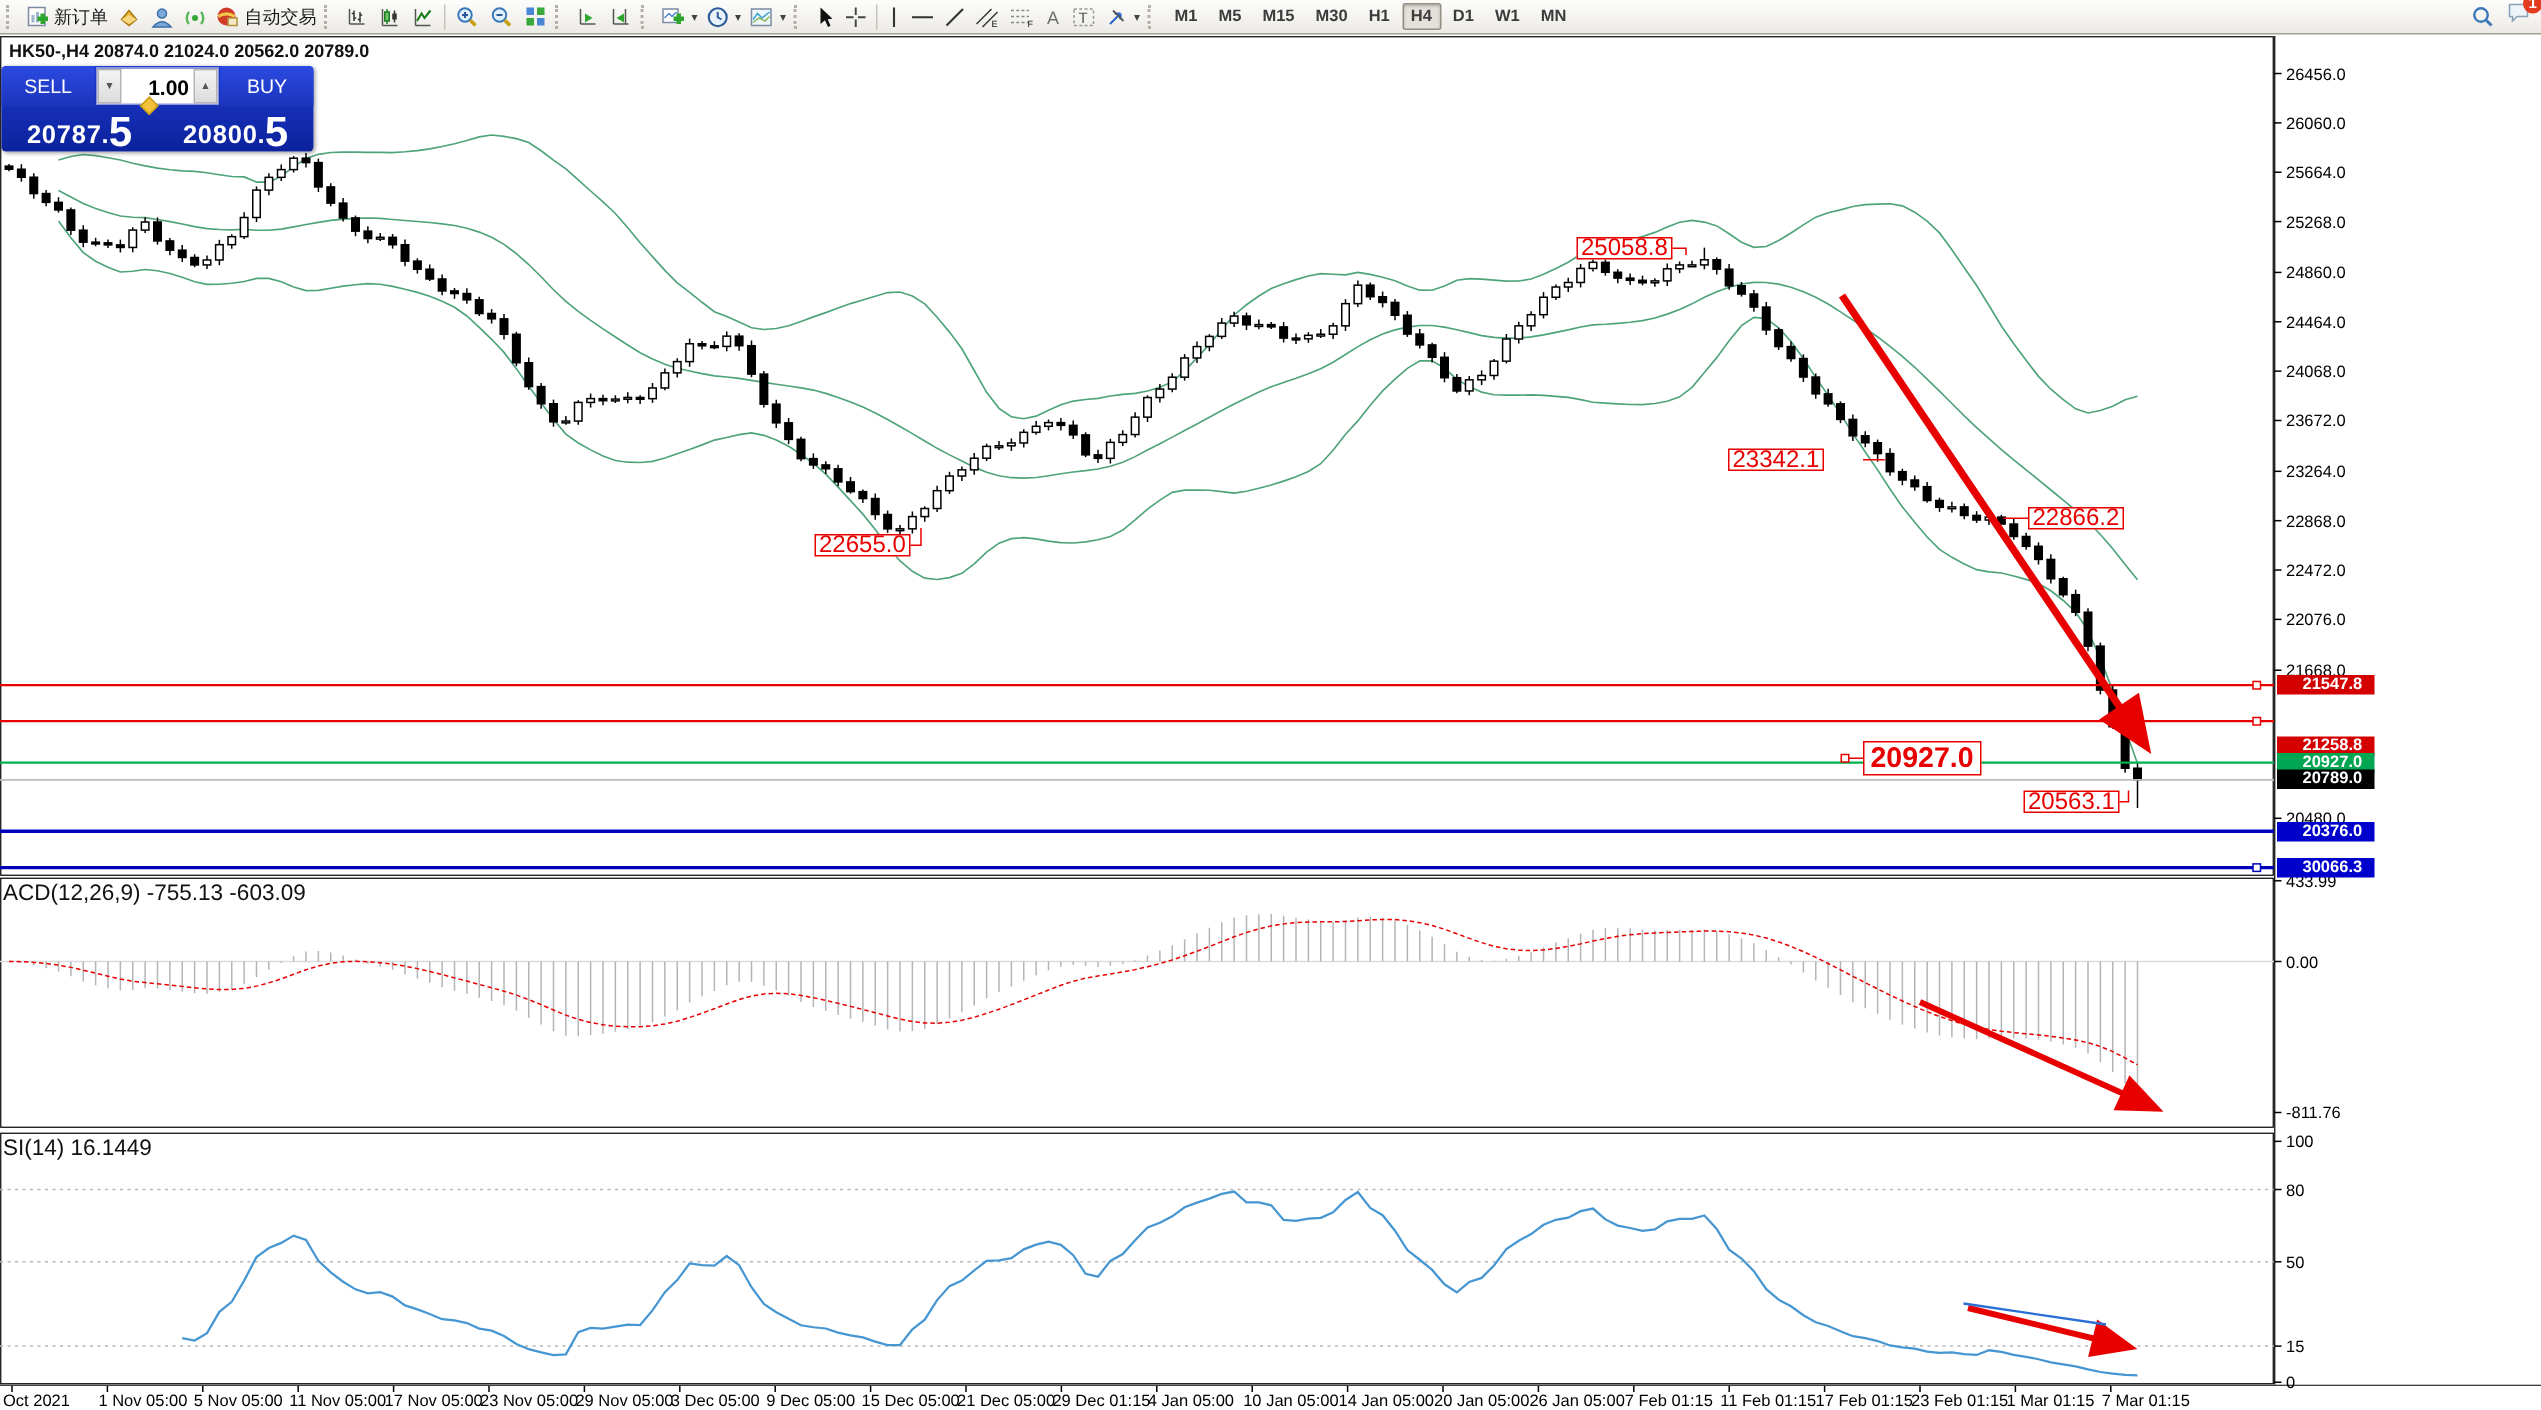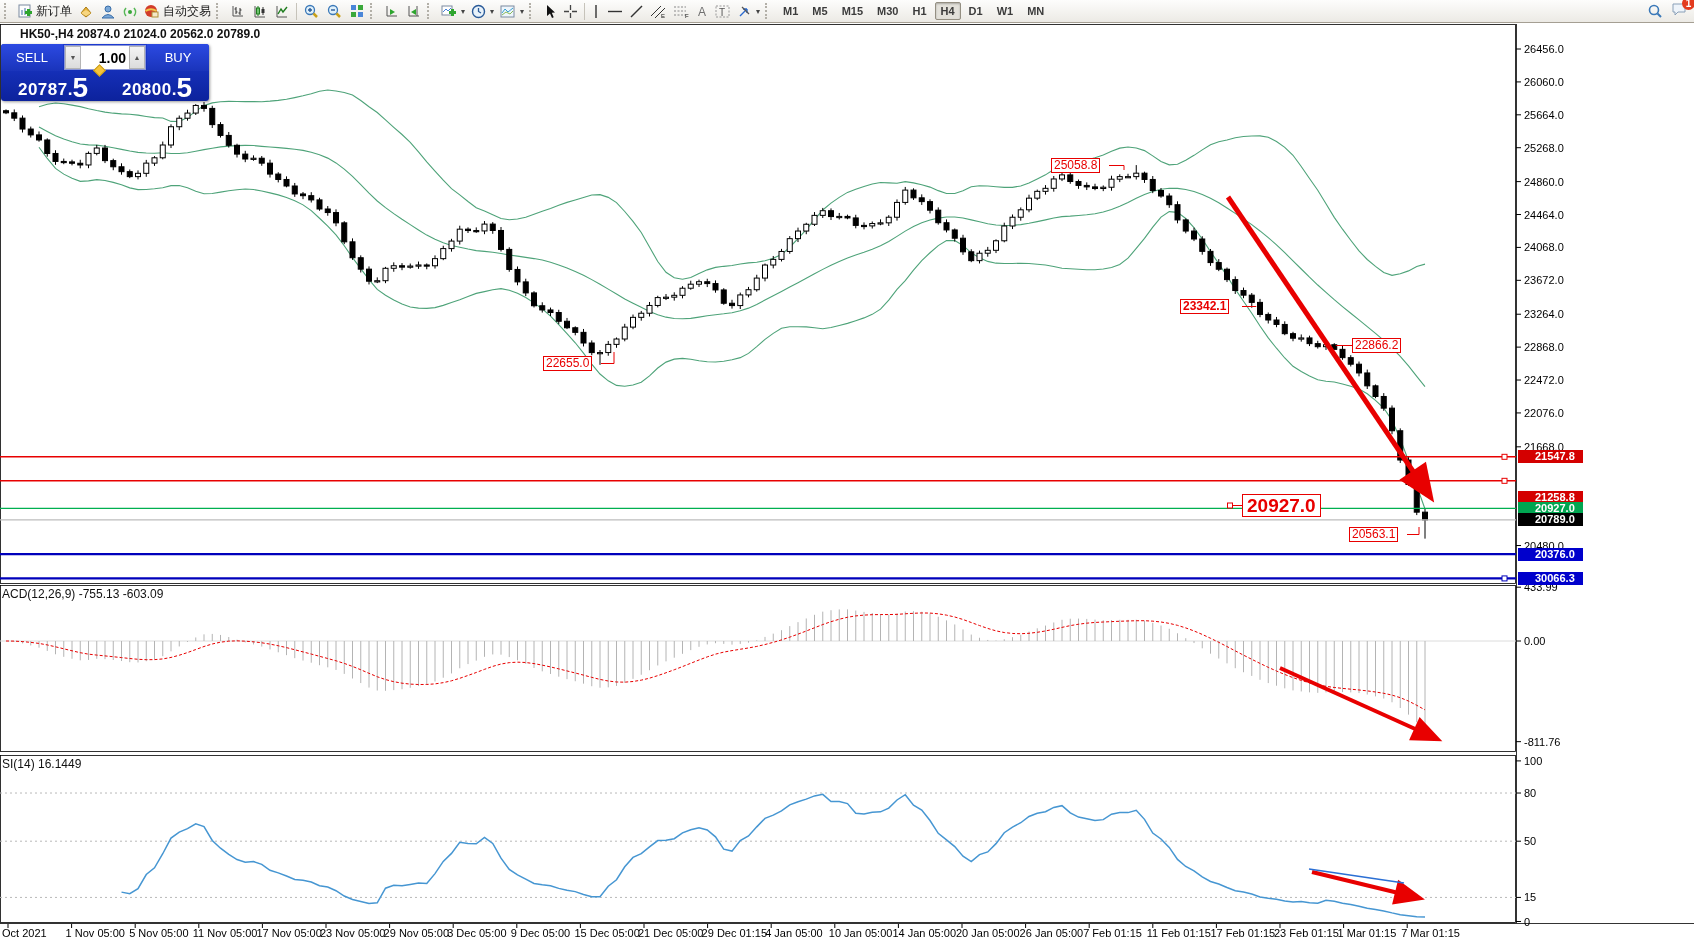--- a/index.html
+++ b/index.html
@@ -15,46 +15,46 @@
   .vsep{width:1px;height:17px;background:#c6c3ba;margin:0 3px;}
   .caret{font-size:8px;color:#444;margin-left:1px;}
   .tf{font-size:11px;font-weight:bold;color:#3c3c3c;padding:2px 5px;border:1px solid transparent;
     border-radius:2px;margin:0 1px;}
   .tf.active{background:#e3e1da;border:1px solid #948f82;box-shadow:inset 0 1px 2px rgba(0,0,0,.25);}
   #tb-right{margin-left:auto;display:flex;align-items:center;margin-right:6px;gap:8px;}
   .badge{position:absolute;top:-5px;right:-7px;background:#e33b1e;color:#fff;font-size:10px;
     font-weight:bold;border-radius:8px;min-width:13px;height:13px;line-height:13px;text-align:center;}
   
   .anno{position:absolute;background:#fff;border:1px solid #e80000;color:#e80000;
-    font-size:12px;line-height:13px;padding:0 2px;z-index:20;white-space:nowrap;}
+    font-size:16px;line-height:13px;padding:0 2px;z-index:20;white-space:nowrap;}
   .anno.big{font-size:19px;line-height:21px;font-weight:bold;padding:0 4px;}
   .tag{position:absolute;left:1518px;width:48px;height:13px;color:#fff;font-size:11px;
     font-weight:bold;line-height:13px;text-align:left;padding-left:17px;z-index:15;}
-  .pane-label{position:absolute;font-size:12px;color:#111;z-index:10;}
+  .pane-label{position:absolute;font-size:15px;color:#111;z-index:10;}
   
   #trade{position:absolute;left:1px;top:44px;width:208px;height:57px;z-index:30;
     background:linear-gradient(#1d3bd0,#0c229c);border-radius:3px;box-shadow:1px 1px 3px rgba(0,0,0,.4);}
   #trade .row1{display:flex;height:27px;align-items:stretch;}
   .tradebtn{flex:0 0 62px;background:linear-gradient(#2c4ae2,#1a34bb);color:#fff;font-size:13px;
     display:flex;align-items:center;justify-content:center;border-radius:3px 0 0 0;}
   .tradebtn.buy{border-radius:0 3px 0 0;}
   #vol{flex:1;display:flex;background:#fff;border:1px solid #8a96d8;margin:1px;align-items:stretch;justify-content:center;}
   #vol .spin{width:14px;background:linear-gradient(#f4f4f4,#dcdcdc);border:1px solid #b5b5b5;
     font-size:7px;color:#555;display:flex;align-items:center;justify-content:center;}
   #vol .val{flex:1;font-size:14px;font-weight:bold;color:#000;display:flex;align-items:center;
     justify-content:flex-end;padding-right:3px;}
   #trade .row2{display:flex;height:30px;color:#fff;position:relative;}
   #trade .row2 .half{flex:1;display:flex;align-items:flex-end;justify-content:center;padding-bottom:1px;}
   #trade .row2 .half:first-child{border-right:1px solid #4257c6;}
   .pmain{font-size:17px;font-weight:bold;letter-spacing:.5px;}
   .pfrac{font-size:28px;font-weight:bold;line-height:24px;}
   .pdot{font-size:17px;font-weight:bold;}
   #spread-marker{position:absolute;left:94px;top:-5px;width:7px;height:7px;background:#f5c33b;
     transform:rotate(45deg);border:1px solid #c79a14;}
-  #chart-title{position:absolute;left:6px;top:27px;font-size:12px;font-weight:bold;color:#111;z-index:5;margin-left:14px;}
+  #chart-title{position:absolute;left:6px;top:27px;font-size:12px;font-weight:bold;color:#111;z-index:5;}
   svg text{font-family:"Liberation Sans",sans-serif;}
 </style>
 </head>
 <body>
 
 <div id="toolbar">
   <span class="grip"></span>
   <span class="tbtn">
     <svg width="15" height="15">
         <rect x="1" y="1" width="11" height="12" fill="#fdfdfd" stroke="#7b8aa0"></rect>
@@ -961,18 +961,18 @@
     <polyline points="1407,534.5 1419,534.5 1419,527" fill="none" stroke="#e80000" stroke-width="1"></polyline>
   </svg>
 <div id="overlay">
     <div class="tag" style="top: 450.315px; background: rgb(212, 0, 0);">21547.8</div>
     <div class="tag" style="top: 491px; background: rgb(212, 0, 0);">21258.8</div>
     <div class="tag" style="top: 501.895px; background: rgb(0, 166, 81);">20927.0</div>
     <div class="tag" style="top: 513.361px; background: rgb(0, 0, 0);">20789.0</div>
     <div class="tag" style="top: 547.675px; background: rgb(0, 0, 204);">20376.0</div>
     <div class="tag" style="top: 571.92px; background: rgb(0, 0, 204);">30066.3</div>
     <div class="anno" style="left: 1051px; top: 158px;">25058.8</div>
-    <div class="anno" style="left: 1180px; top: 299px; font-weight: bold;">23342.1</div>
+    <div class="anno" style="left: 1152px; top: 299px;">23342.1</div>
     <div class="anno" style="left: 1352px; top: 338px;">22866.2</div>
     <div class="anno" style="left: 543px; top: 356px;">22655.0</div>
     <div class="anno big" style="left: 1242px; top: 494px;">20927.0</div>
     <div class="anno" style="left: 1349px; top: 527px;">20563.1</div>
   </div>
 
 </body></html>

